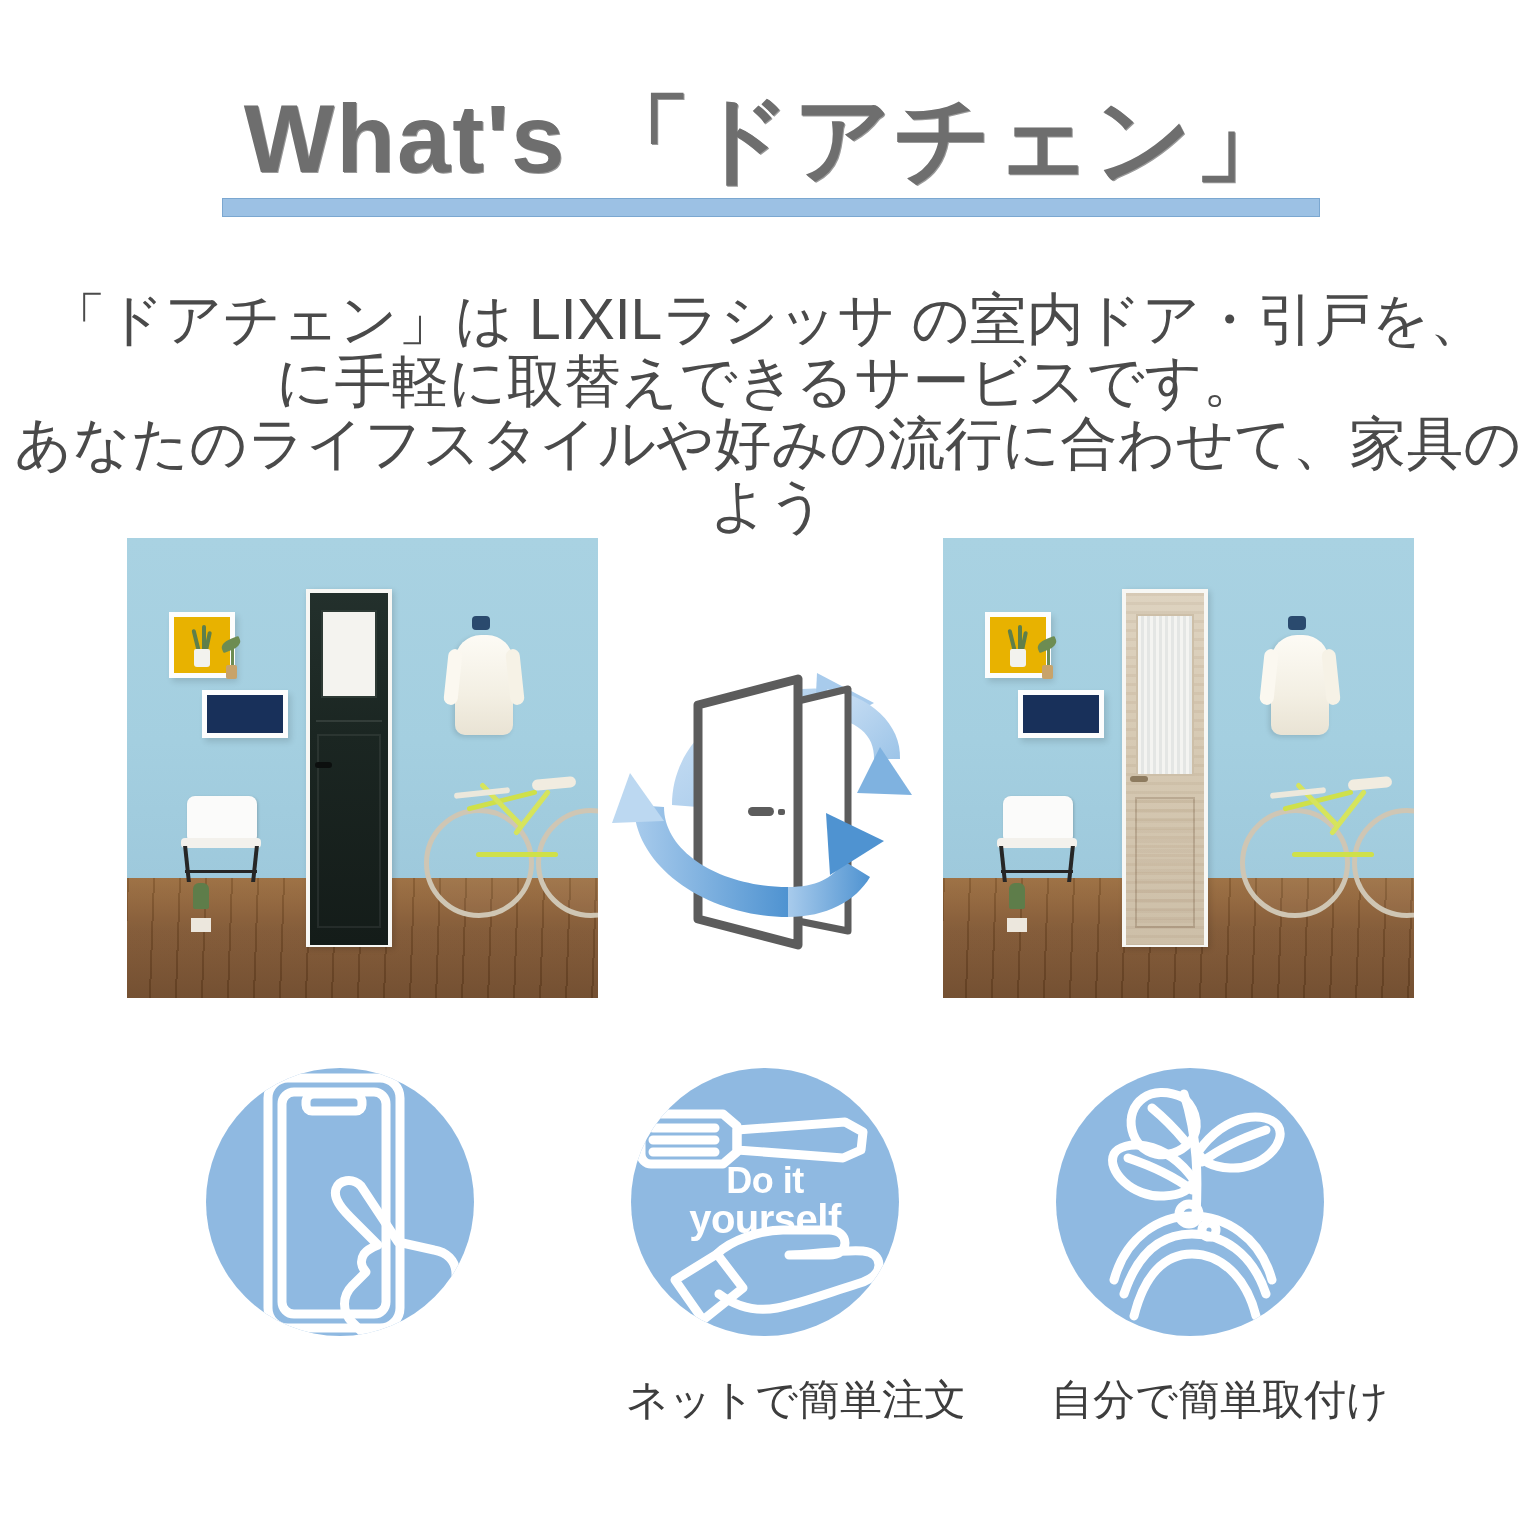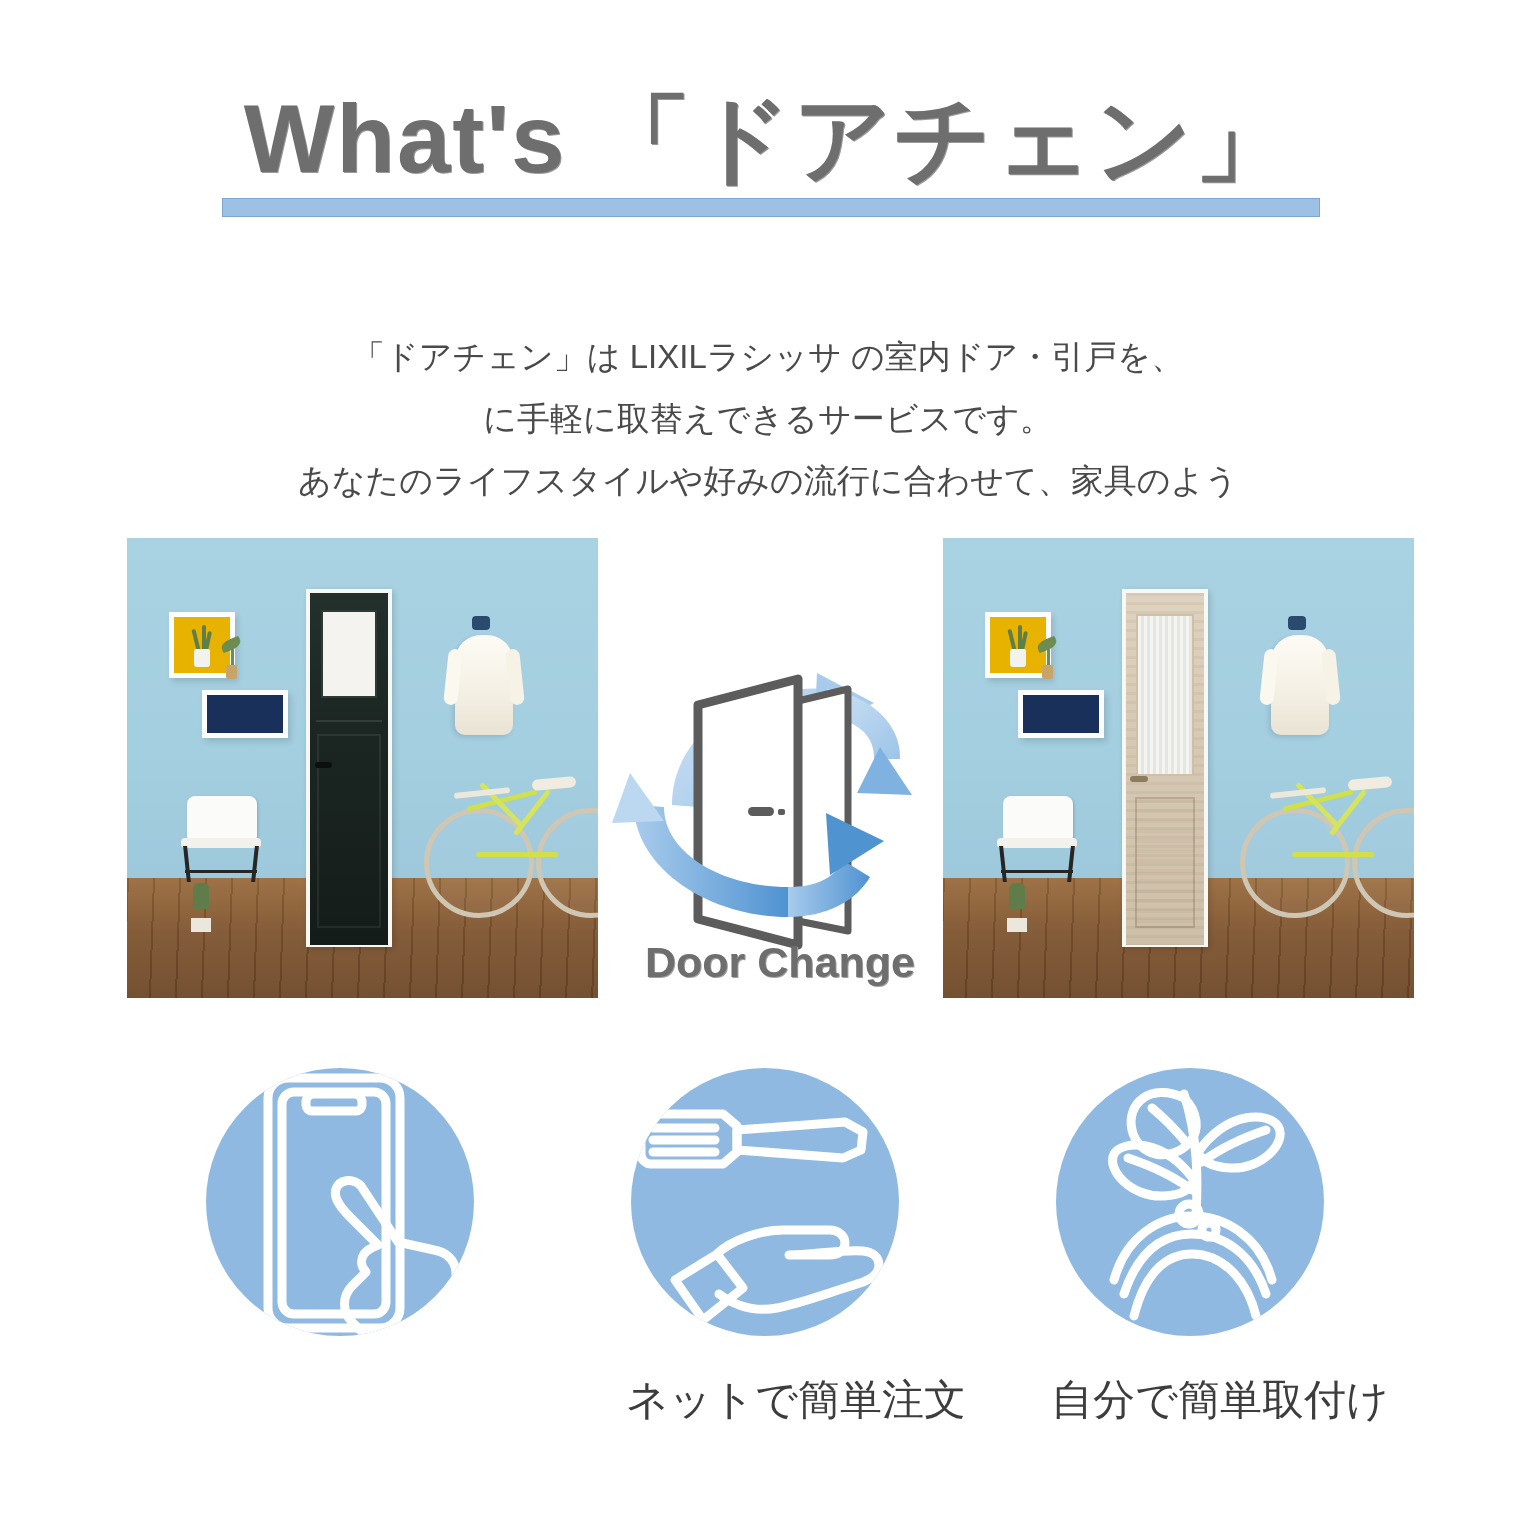--- a/index.html
+++ b/index.html
@@ -20,23 +20,22 @@
     text-shadow:1px 1px 0 #9a9a9a;
   }
   .title-rule{
     position:absolute;left:222px;top:198px;width:1098px;height:19px;
     background:#9cc1e4;border:1px solid #7ba7d0;box-sizing:border-box;
   }
 
   
   .lead{
     position:absolute;left:0;top:288px;width:1536px;text-align:center;
-    color:#4a4a4a;font-size:33px;line-height:62px;font-weight:500;
+    color:#4a4a4a;font-size:57px;line-height:62px;font-weight:500;
     letter-spacing:0px;
-    margin-top:38px;
   }
   .lead span{display:block;}
 
   
   .photo{
     position:absolute;top:538px;width:471px;height:460px;overflow:hidden;
     background:#a9cfe0;
   }
   .photo.left{left:127px;}
   .photo.right{left:943px;}
@@ -305,21 +304,20 @@
 
       <rect x="136" y="152" width="26" height="9" rx="4.5" fill="#5c5c5c"></rect>
       <rect x="166" y="154" width="7" height="6" rx="2" fill="#5c5c5c"></rect>
 
       <path d="M22 150 C22 212 96 262 176 262 L176 232 C110 232 52 198 52 152 Z" fill="url(#gDark)"></path>
       <path d="M18 118 L52 166 L0 168 Z" fill="#bcd8f1"></path>
       <path d="M176 262 C214 262 244 246 258 222 L232 206 C220 224 204 232 176 232 Z" fill="url(#gDark)"></path>
       <path d="M214 158 L272 186 L218 220 Z" fill="#4f93d1"></path>
     </svg>
   </div>
-  <div class="logo-caption">Door Change</div>
 
   <div class="features">
 
     <div class="feature f1">
       <div class="circle">
         <svg viewBox="0 0 268 268" width="268" height="268">
           <g fill="none" stroke="#ffffff" stroke-width="9" stroke-linejoin="round" stroke-linecap="round">
             <rect x="62" y="10" width="132" height="250" rx="20"></rect>
             <rect x="76" y="24" width="104" height="222" rx="12"></rect>
             <path d="M108 26 h40 a8 8 0 0 1 8 8 v3 a6 6 0 0 1 -6 6 h-44 a6 6 0 0 1 -6 -6 v-3 a8 8 0 0 1 8 -8 z"></path>
@@ -341,20 +339,24 @@
             <path d="M22 60 h62 M22 72 h62 M22 84 h62"></path>
 
             <path d="M106 62 l108 -8 l18 10 l-2 18 l-18 8 l-106 -8 z"></path>
 
             <path d="M44 212 l42 -26 l26 34 l-40 32 z"></path>
             <path d="M86 186 c14 -14 44 -24 66 -24 l46 0 c10 0 16 6 16 13 c0 7 -6 12 -16 12 l-40 0
                      c22 0 56 -6 74 -4 c11 1 16 7 16 14 c0 9 -8 15 -22 19
                      c-26 8 -58 20 -80 24 c-22 4 -42 -2 -58 -14"></path>
           </g>
         </svg>
+        <div class="diy-text">
+          <div>Do it</div>
+          <div class="l2">yourself</div>
+        </div>
       </div>
       <div class="feature-label">ネットで簡単注文</div>
     </div>
 
     <div class="feature f3">
       <div class="circle">
         <svg viewBox="0 0 268 268" width="268" height="268">
           <g fill="none" stroke="#ffffff" stroke-width="9" stroke-linejoin="round" stroke-linecap="round">
 
             <path d="M140 148 C142 110 142 70 128 26"></path>

